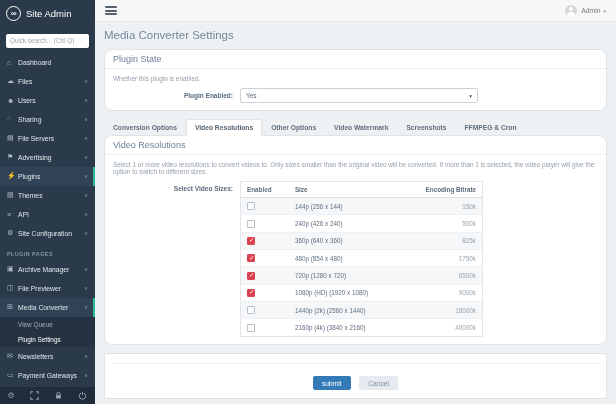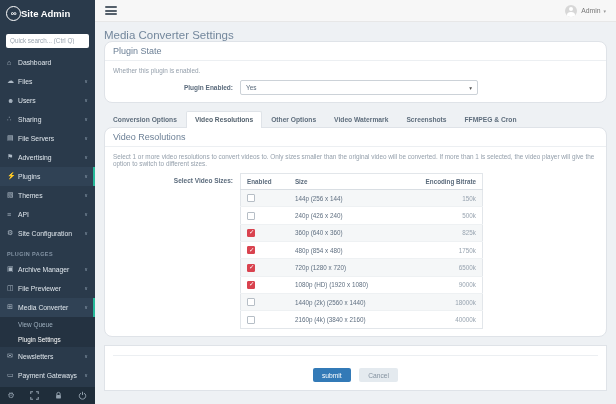--- a/index.html
+++ b/index.html
@@ -5,21 +5,21 @@
   * { box-sizing: border-box; margin: 0; padding: 0; }
   html,body { width:616px; height:404px; }
   body { font-family:"Liberation Sans", sans-serif; }
   .app { position:relative; width:616px; height:404px; overflow:hidden; background:#eef1f4; }
 
   
   .sidebar { position:absolute; left:0; top:0; bottom:0; width:95px; background:#2a3a4b; color:#cfd8e2; }
   .brand { display:flex; align-items:center; height:26px; padding:0 6px; }
   .logo { width:15px; height:15px; border:1px solid #fff; border-radius:50%; color:#fff;
           display:flex; align-items:center; justify-content:center; font-size:8px; font-weight:bold; flex:0 0 15px;}
-  .brand-name { color:#fff; font-size:9.5px; font-weight:bold; white-space:nowrap; }
+  .brand-name { color:#fff; font-size:9.5px; font-weight:normal; margin-left:5px; white-space:nowrap; }
   .search-wrap { padding:3px 6px 5px; }
   .search-input { width:100%; height:14px; border:none; border-radius:2px; font-size:6.3px;
           padding:0 4px; color:#555; font-family:"Liberation Sans",sans-serif; outline:none; background:#fff;}
   .search-input::placeholder { color:#9aa5b0; }
   .nav-item { position:relative; display:flex; align-items:center; height:19px; padding:0 7px; cursor:pointer; }
   .nav-item .ic { width:11px; font-size:7px; color:#aebaC6; color:#aebac6; flex:0 0 11px; }
   .nav-item .lbl { font-size:6.8px; color:#dfe6ec; white-space:nowrap; }
   .nav-item .chev { margin-left:auto; font-size:5px; color:#8fa0b0; }
   .nav-item.active { background:#30425a3b; background:#304255; }
   .nav-item.active::after { content:""; position:absolute; right:0; top:0; bottom:0; width:2px; background:#26b99a; }
@@ -41,21 +41,21 @@
   .hamburger { width:12px; cursor:pointer; }
   .hamburger div { height:2px; background:#55606b; border-radius:1px; margin:1.5px 0; }
   .user-box { margin-left:auto; display:flex; align-items:center; cursor:pointer; }
   .avatar { width:12px; height:12px; border-radius:50%; background:#d7d7d7; position:relative; overflow:hidden; margin-right:4px;}
   .avatar::before { content:""; position:absolute; left:4px; top:2.5px; width:4px; height:4px; border-radius:50%; background:#fff; }
   .avatar::after { content:""; position:absolute; left:2px; top:7.5px; width:8px; height:6px; border-radius:50%; background:#fff; }
   .user-name { font-size:6.8px; color:#777; }
   .user-caret { font-size:5px; color:#999; margin-left:3px; }
 
   .content { flex:1; padding:4px 9px 3px; display:flex; flex-direction:column; overflow:hidden; }
-  .page-title { font-size:11.5px; color:#73879C; font-weight:normal; margin:3px 0 0; }
+  .page-title { font-size:11.5px; color:#73879C; font-weight:normal; margin:3px 0 8px; }
 
   .card { background:#fff; border:1px solid #dfe3e8; border-radius:8px; margin-bottom:8px; }
   .card-head { padding:4px 8px; border-bottom:1px solid #eceff2; font-size:9px; color:#6b7f95; }
   .card-body { padding:6px 8px 7px; }
   .desc { font-size:6.4px; color:#95a0ac; margin-bottom:6px; }
 
   .form-row { display:flex; align-items:flex-start; }
   .form-label { width:127px; flex:0 0 127px; text-align:right; font-size:6.5px; font-weight:bold;
           color:#5b6b7c; padding:4px 7px 0 0; }
   .select-box { width:238px; height:15px; border:1px solid #ccd2d8; border-radius:2px; background:#fff;

